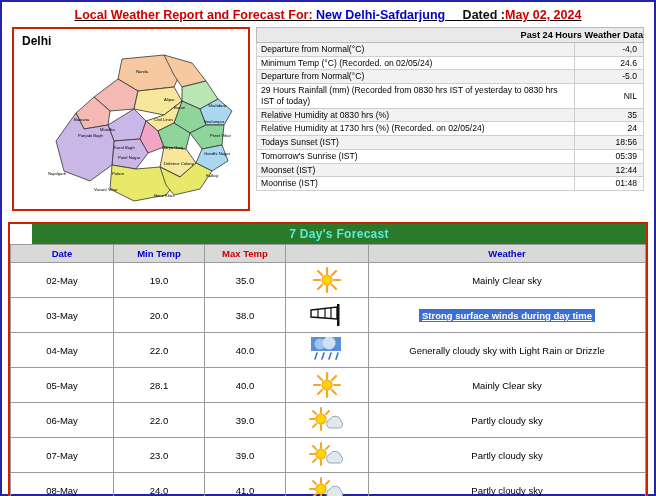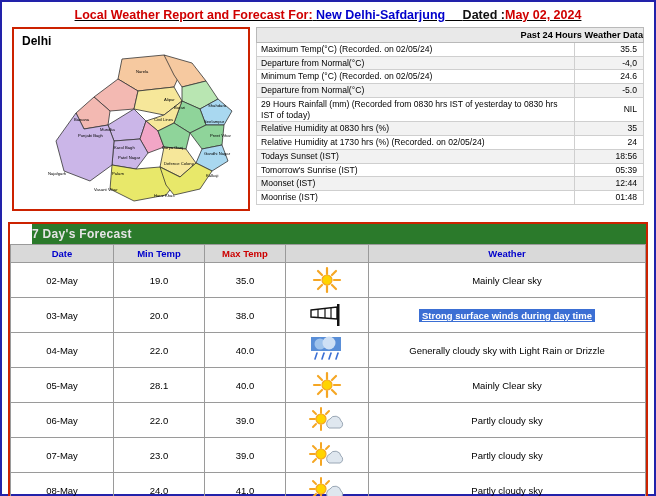--- a/index.html
+++ b/index.html
@@ -103,22 +103,22 @@
   table.past tr.alt td { background: #f2f2f2; }
 
   
   .forecast-wrap {
     margin: 5px 6px 0 6px;
     border: 2px solid #cc2200;
     box-sizing: border-box;
   }
   .forecast-head {
     background: #2b7a2b;
-    color: #e5e5e5;
-    text-align: left;
+    color: #5eead4;
+    text-align: center;
     font-size: 12px;
     font-weight: bold;
     padding: 3px 0;
     letter-spacing: .3px;
     margin-left: 22px;
   }
   table.forecast {
     width: 100%;
     border-collapse: collapse;
     table-layout: fixed;
@@ -224,24 +224,20 @@
     </div>
 
     <div class="past-box">
       <table class="past">
         <thead>
           <tr>
             <th colspan="2">Past 24 Hours Weather Data</th>
           </tr>
         </thead>
         <tbody>
-          <tr>
-            <td>Maximum Temp(°C) (Recorded. on 02/05/24)</td>
-            <td class="val">35.5</td>
-          </tr>
           <tr class="alt">
             <td>Departure from Normal(°C)</td>
             <td class="val">-4,0</td>
           </tr>
           <tr>
             <td>Minimum Temp (°C) (Recorded. on 02/05/24)</td>
             <td class="val">24.6</td>
           </tr>
           <tr class="alt">
             <td>Departure from Normal(°C)</td>

